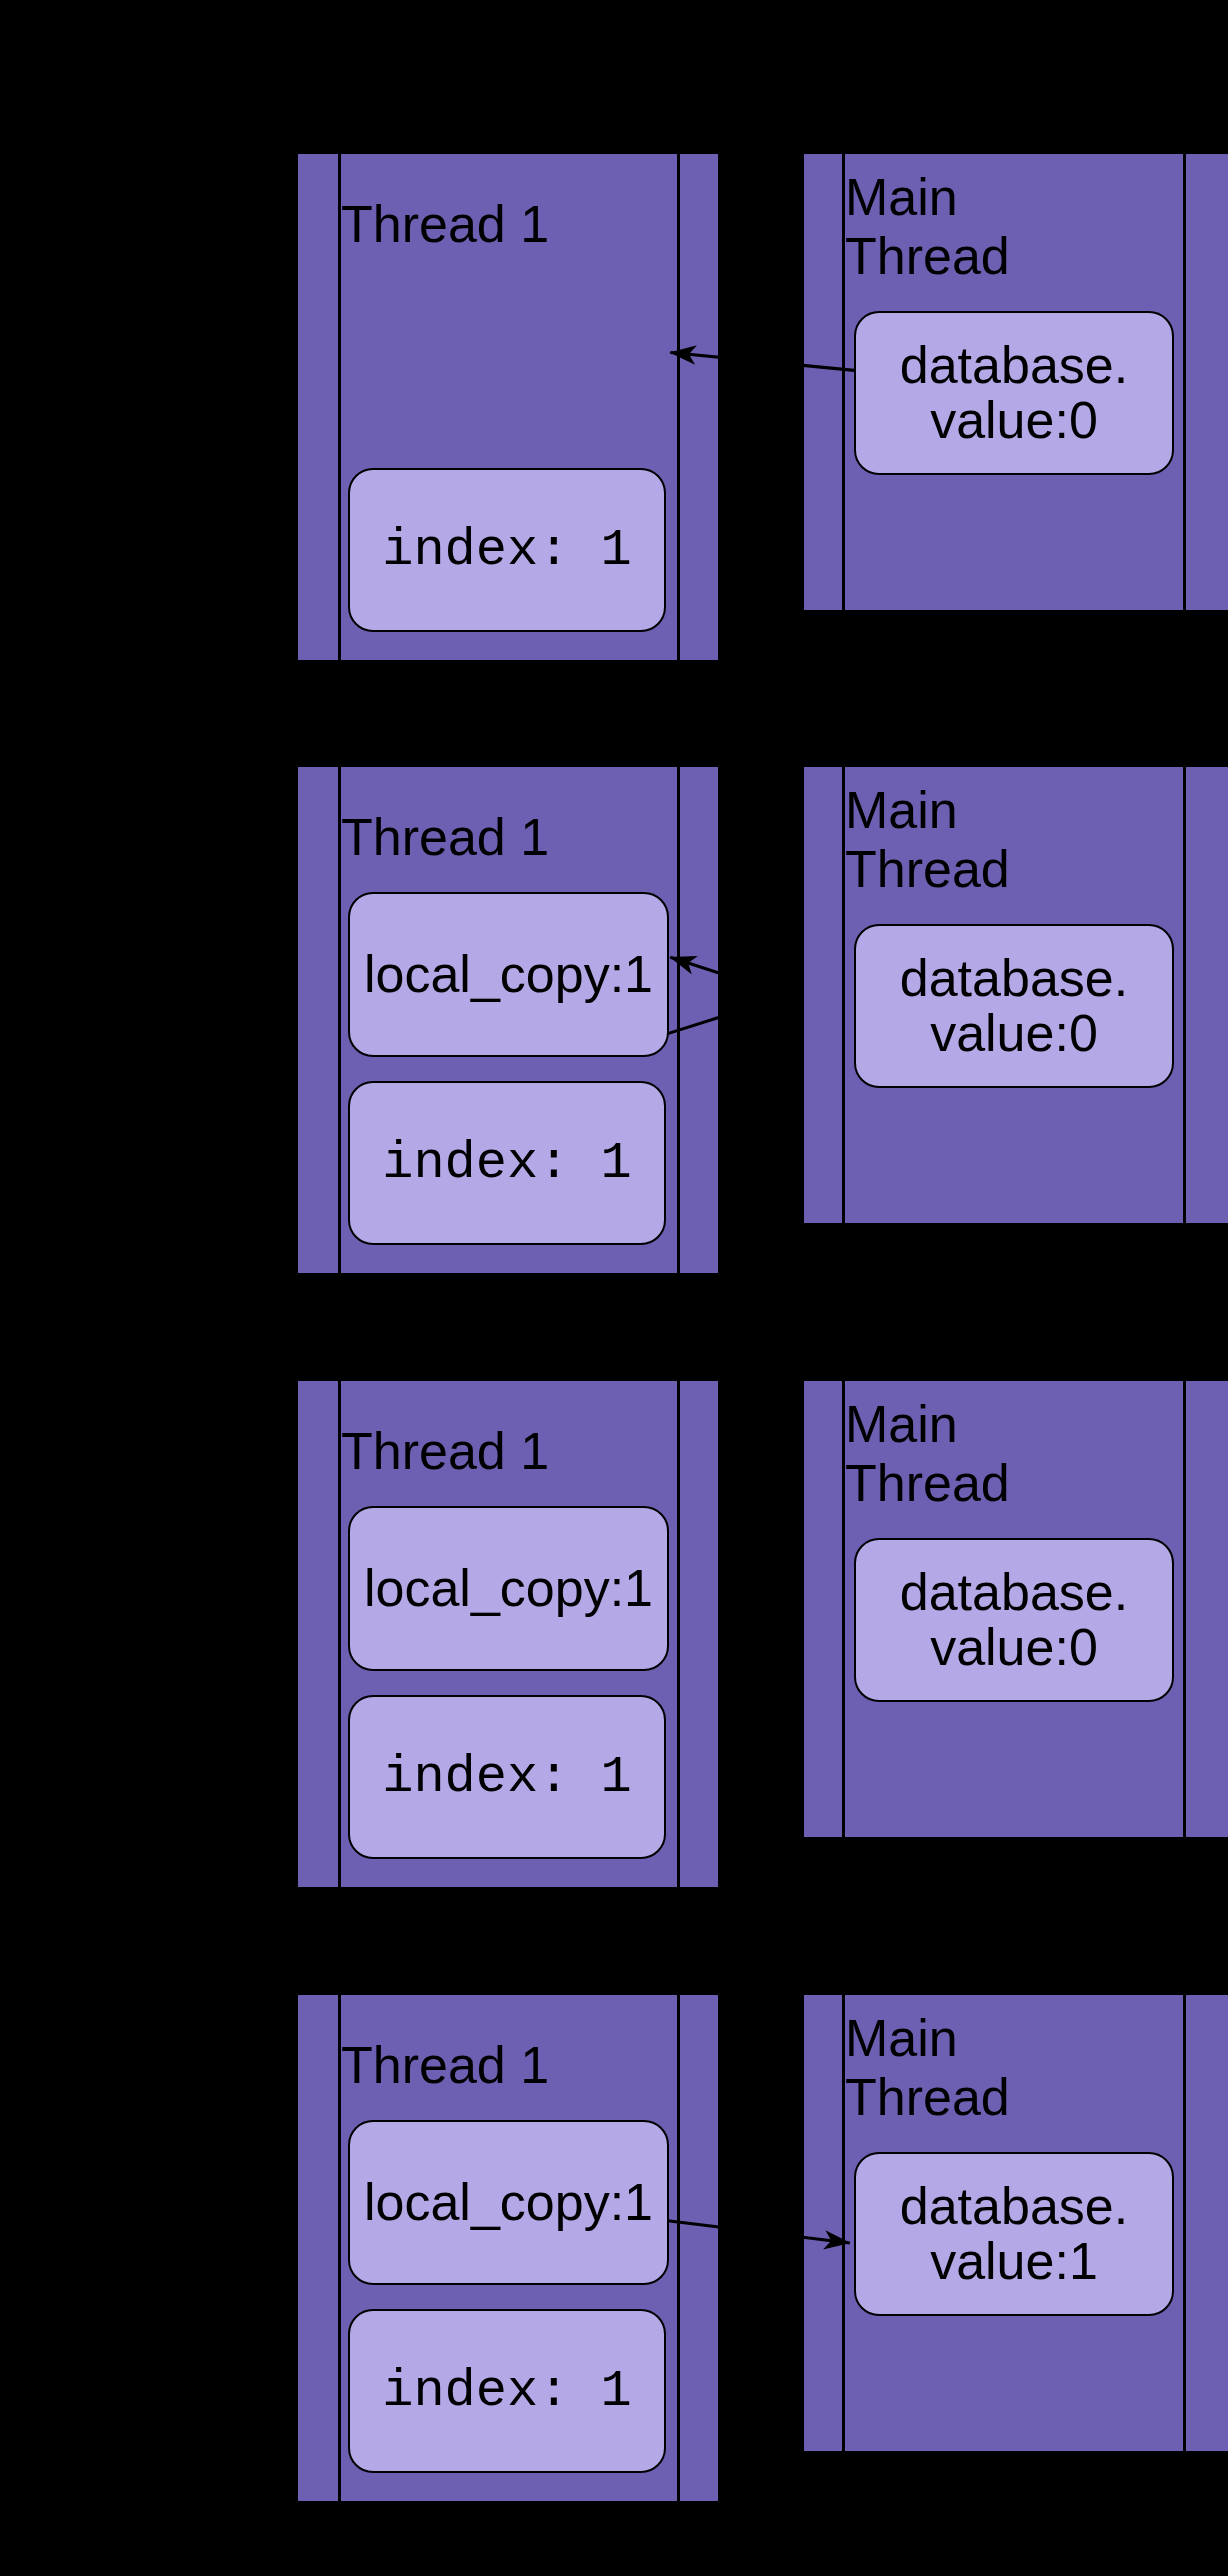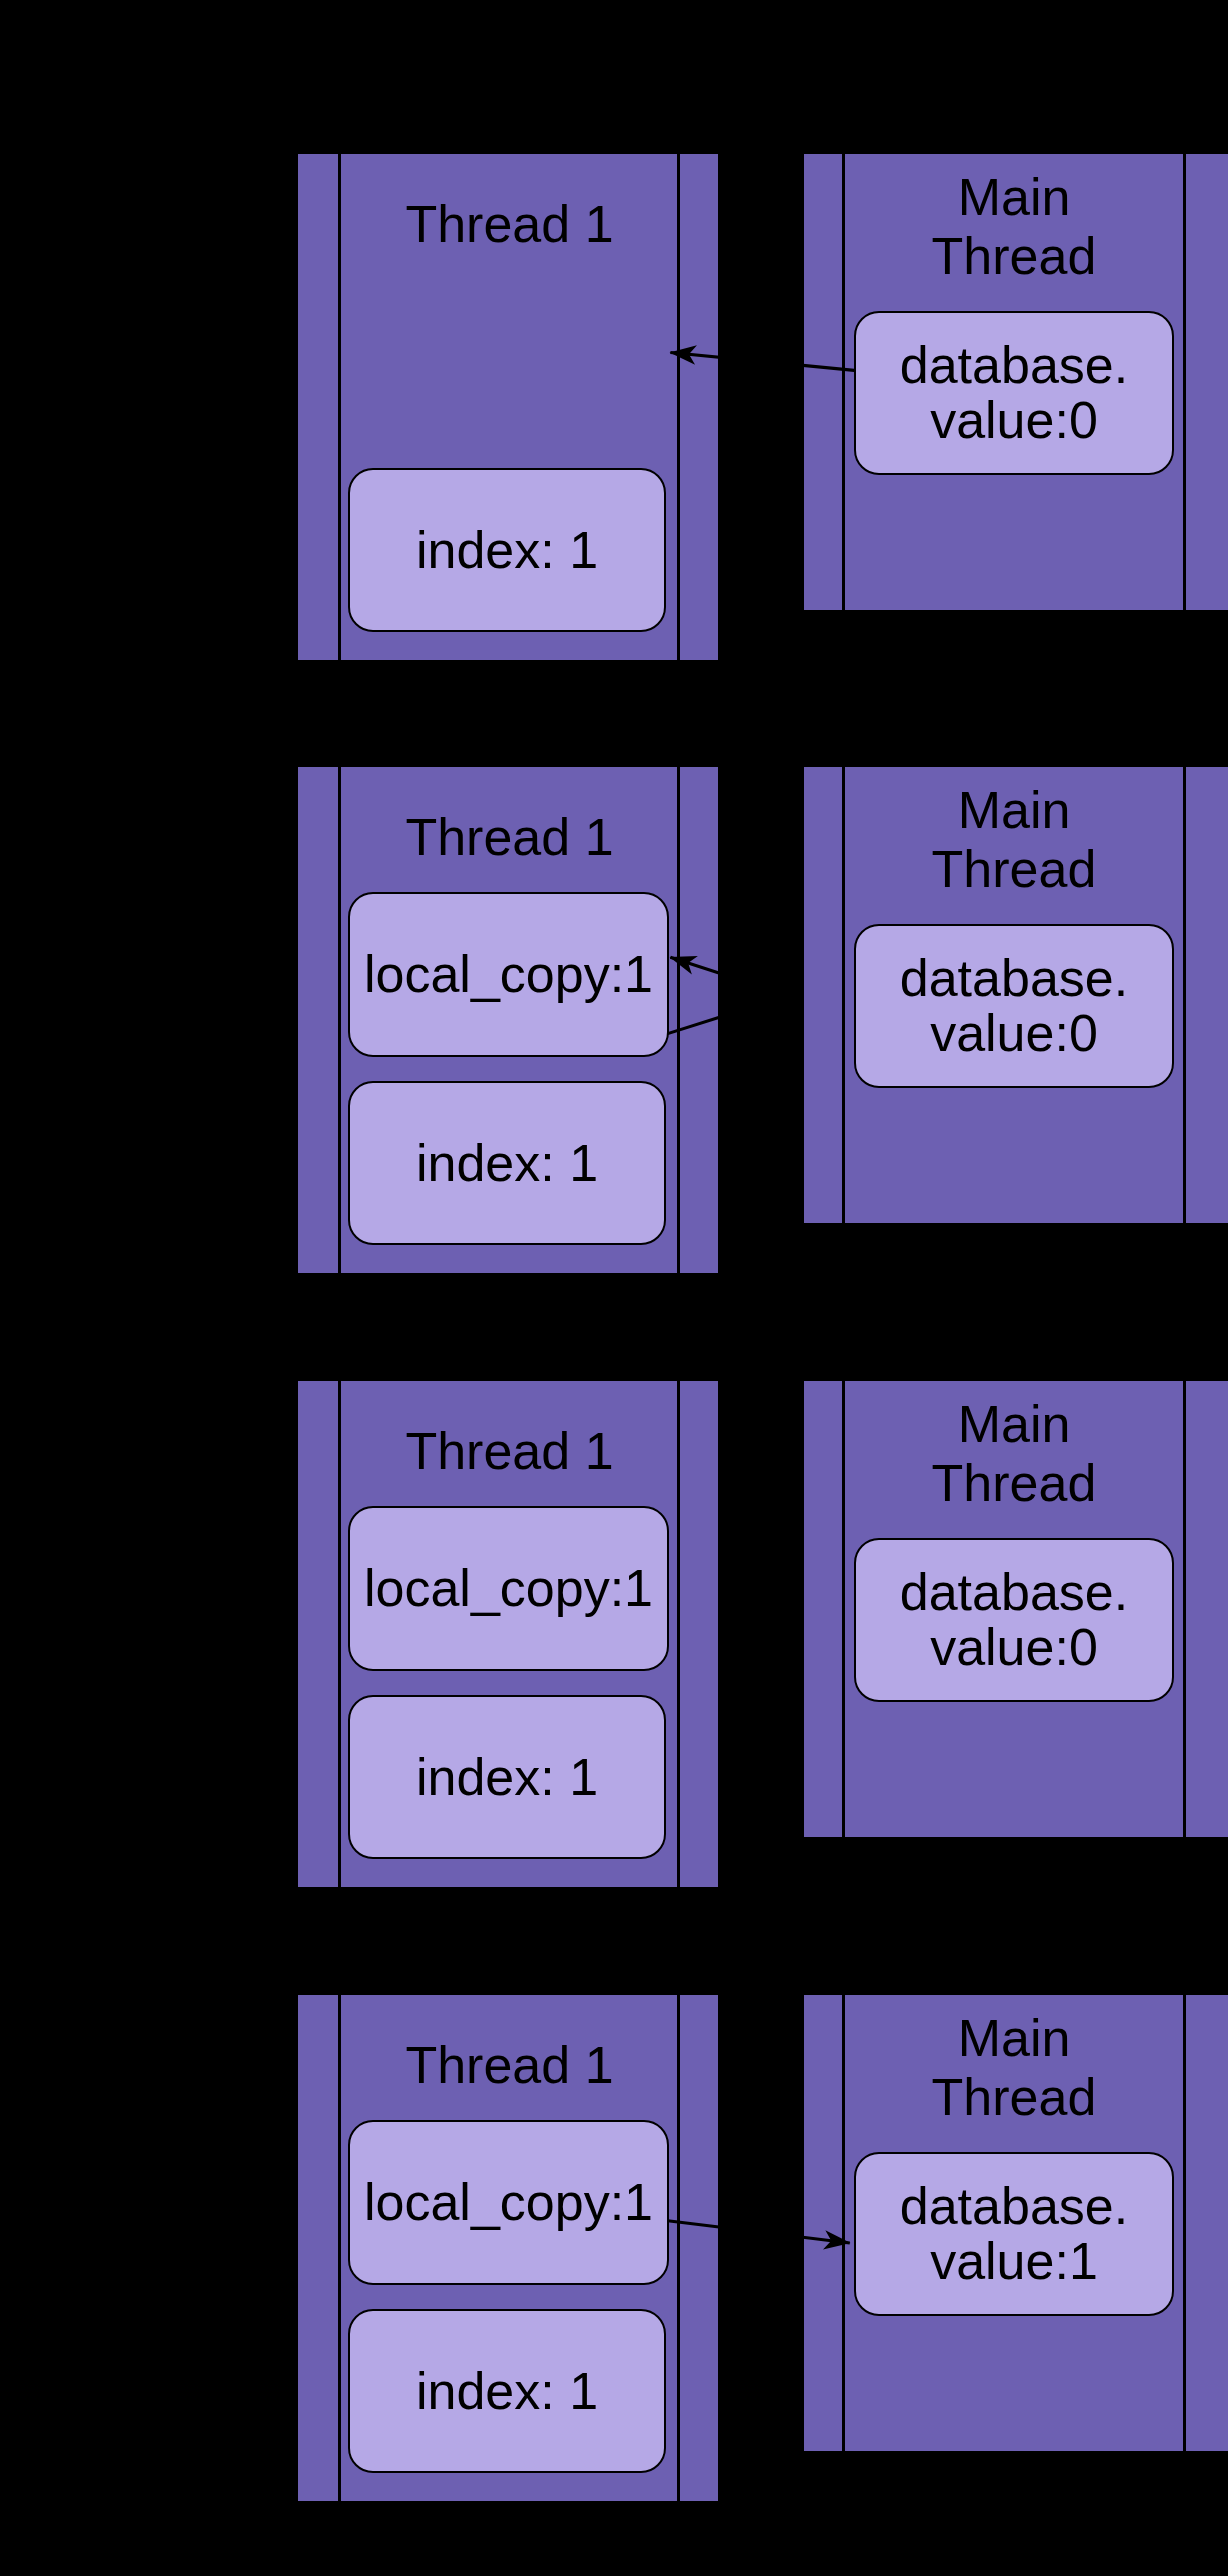--- a/index.html
+++ b/index.html
@@ -31,41 +31,40 @@
     background:var(--line);
   }
   .thread1 .vline.l{left:40px;}
   .thread1 .vline.r{left:379px;}
   .main .vline.l{left:38px;}
   .main .vline.r{left:379px;}
   .lane-title{
     position:absolute;
     font-size:52px;
     line-height:55px;
-    text-align:center;
     white-space:nowrap;
   }
   .thread1 .lane-title{left:43px;width:337px;top:43px;}
   .main .lane-title{left:41px;width:338px;top:14px;line-height:59px;white-space:normal;}
   .main .lane-title .tl{display:block;}
   .vbox{
     position:absolute;
     background:var(--box);
     border:2.7px solid var(--line);
     border-radius:25px;
     box-sizing:border-box;
     display:flex;
     align-items:center;
     justify-content:center;
     text-align:center;
     font-size:52px;
     line-height:55px;
   }
   .thread1 .vbox.local{left:50px;top:125px;width:321px;height:165px;}
-  .thread1 .vbox.index{left:50px;top:314px;width:318px;height:164px;}
+  .thread1 .vbox.index{left:50px;top:314px;width:318px;height:164px;font-family:Liberation Mono, monospace;}
   .main .vbox.database{left:50px;top:157px;width:320px;height:164px;}
   .database .bl{display:block;}
   svg.connectors{
     position:absolute;left:0;top:0;
     pointer-events:none;
   }
   svg.connectors polyline{
     fill:none;
     stroke:var(--line);
     stroke-width:3.5px;

